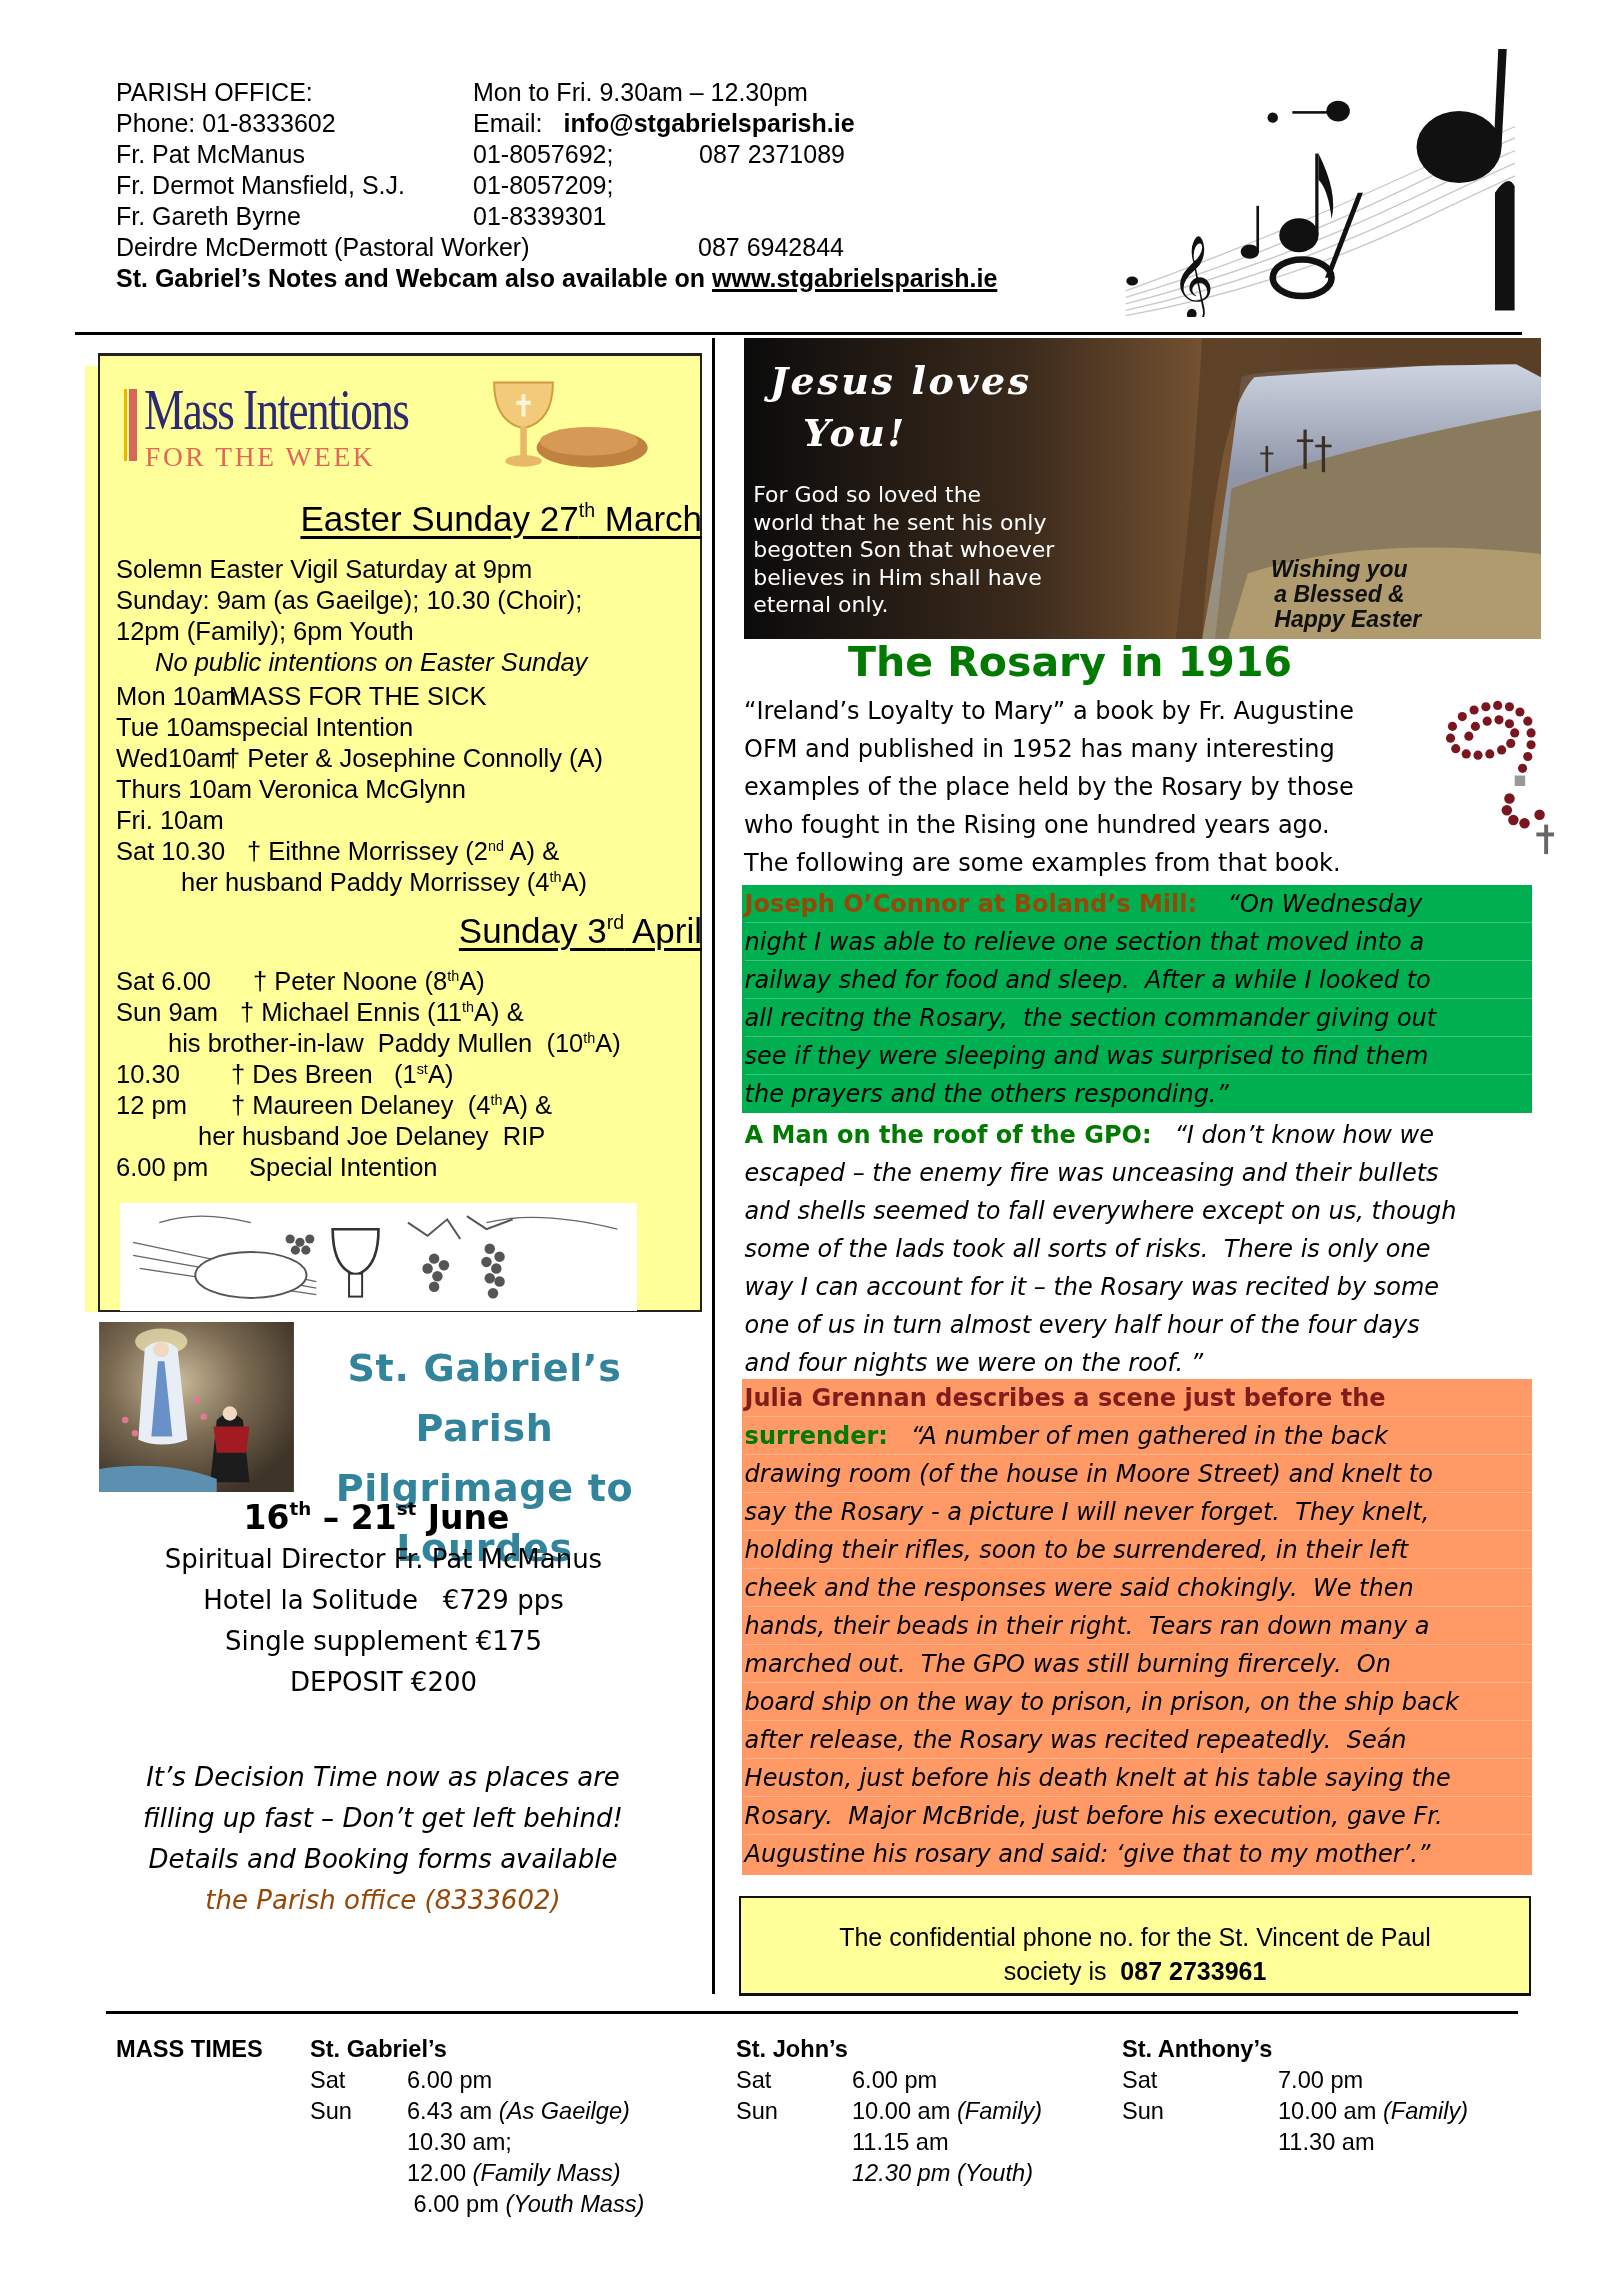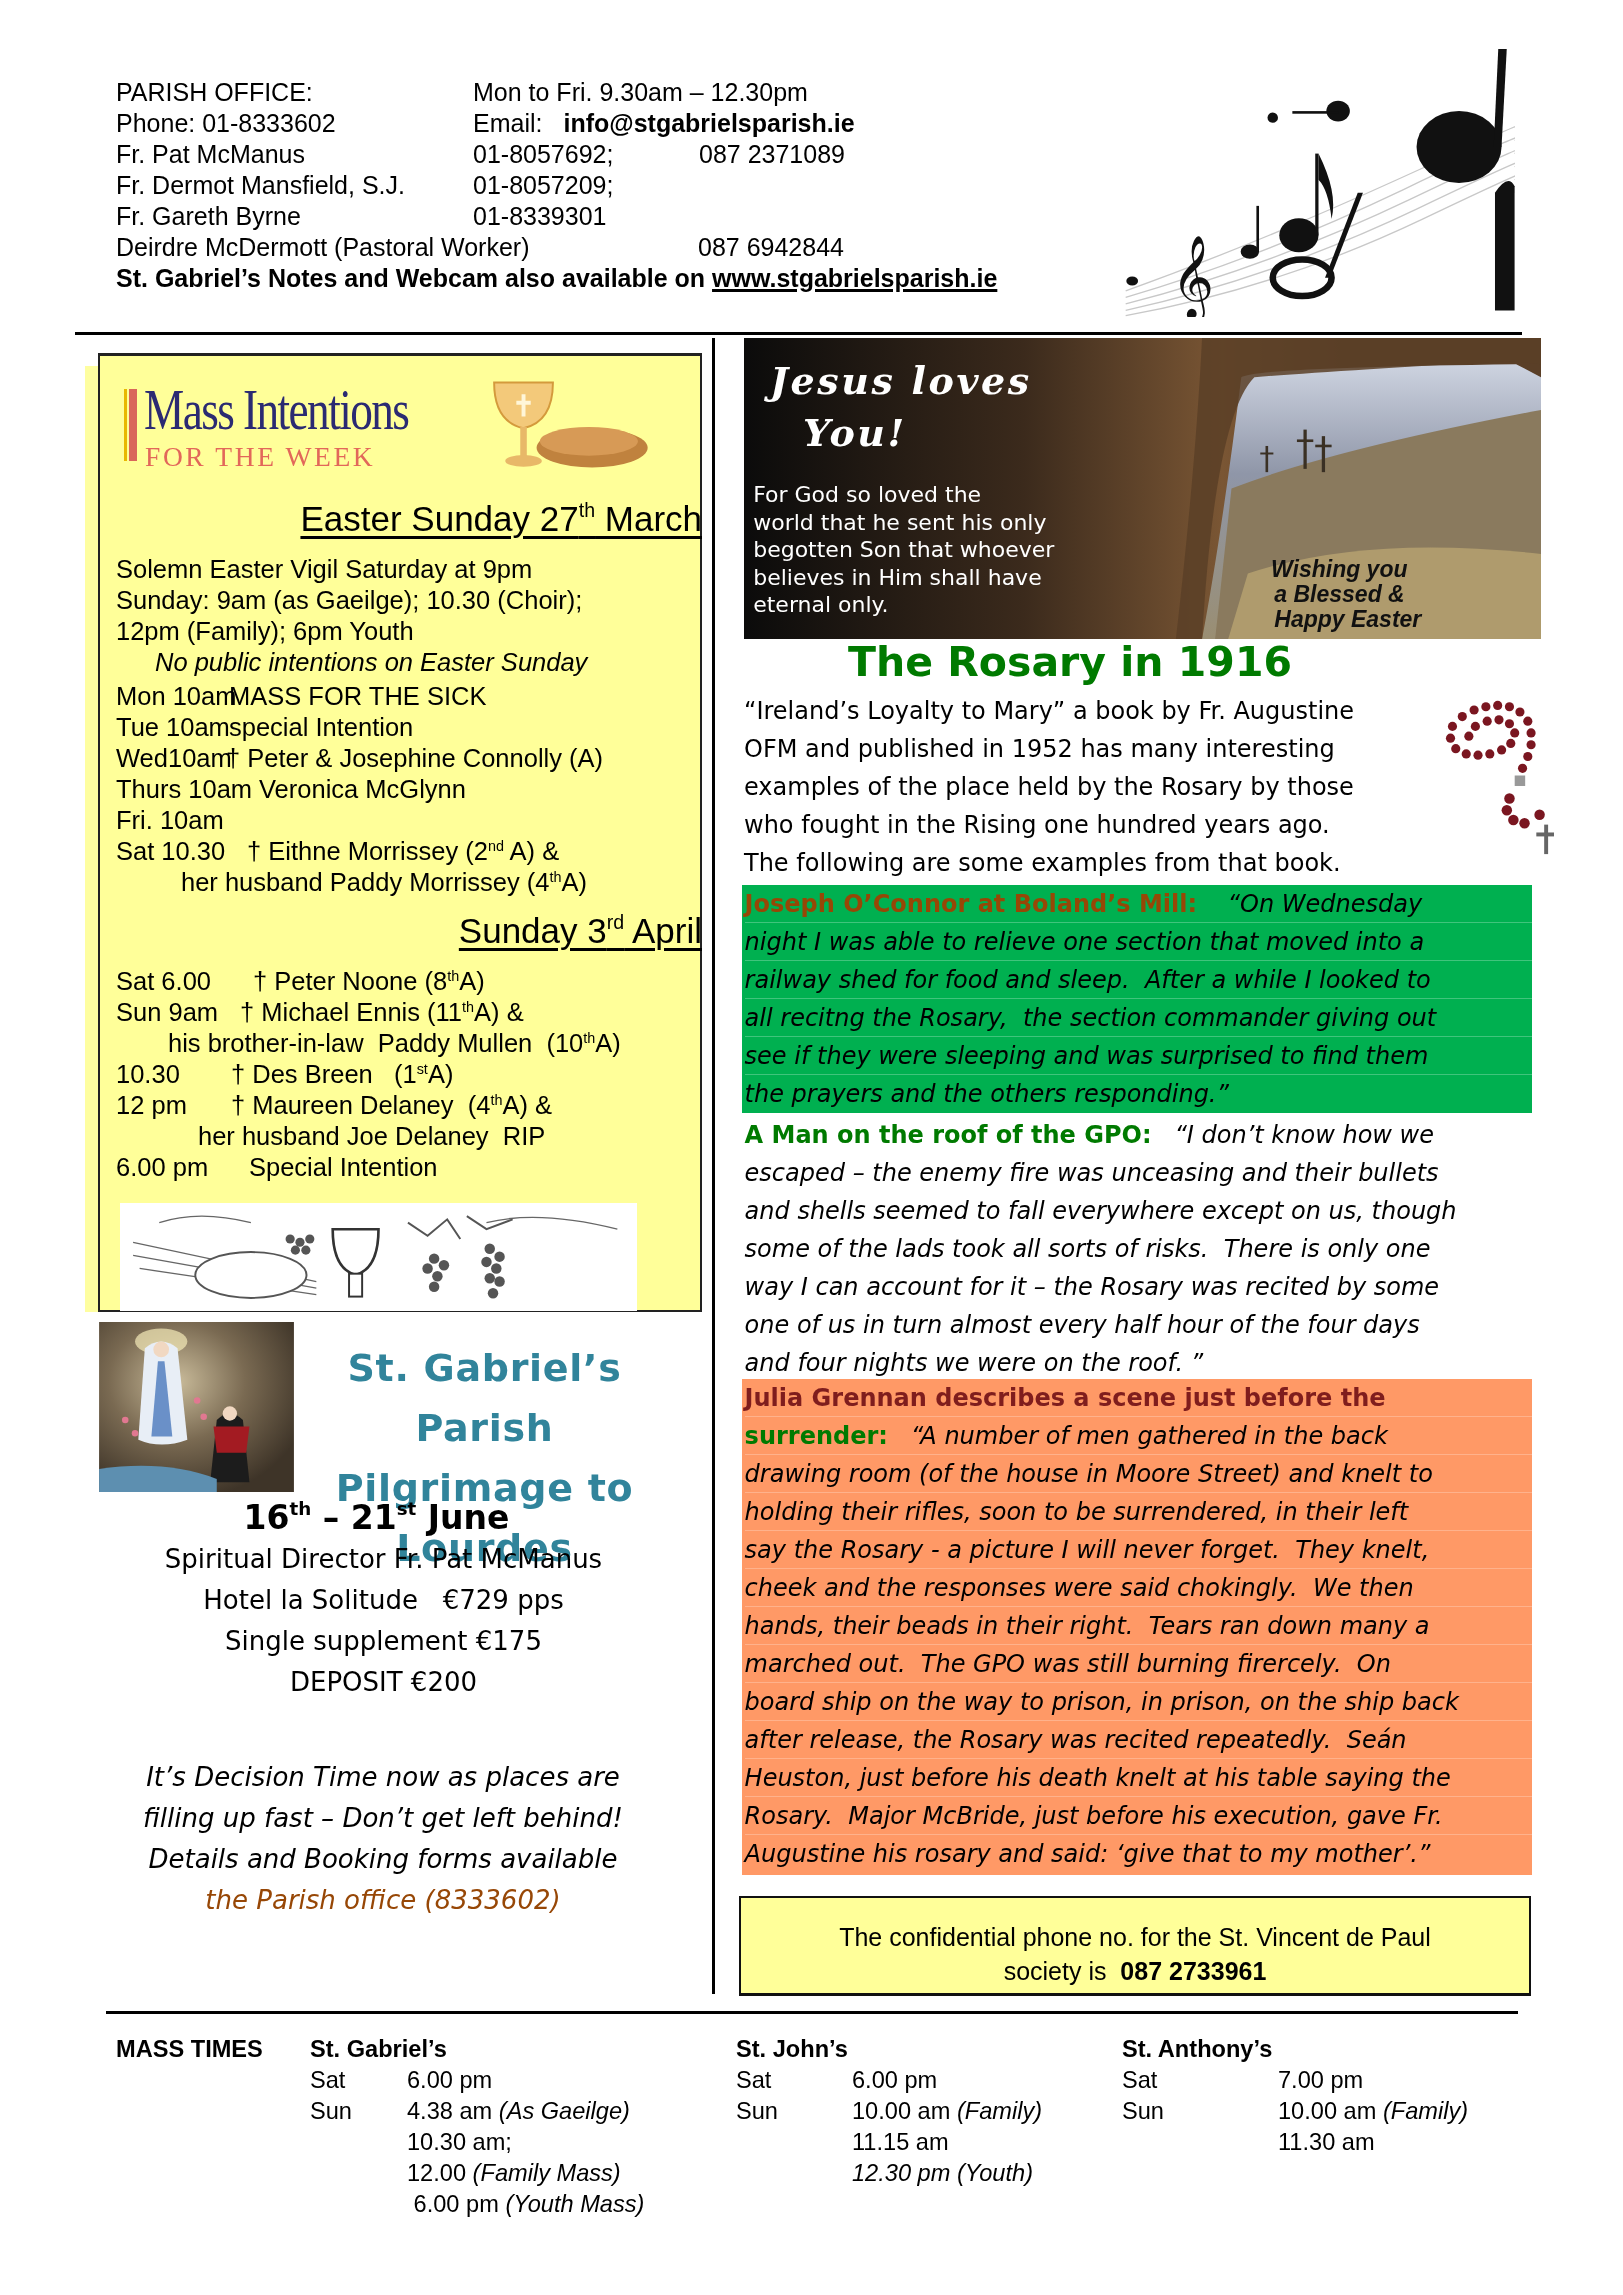--- a/index.html
+++ b/index.html
@@ -380,22 +380,22 @@
   <span class="ln" style="border:none; white-space:pre">some of the lads took all sorts of risks.  There is only one</span>
   <span class="ln" style="border:none">way I can account for it – the Rosary was recited by some</span>
   <span class="ln" style="border:none">one of us in turn almost every half hour of the four days</span>
   <span class="ln" style="border:none">and four nights we were on the roof. ”</span>
 </div>
 
 <div id="orange-box" class="abs quote-box comic">
   <span class="ln"><span class="who" style="color:#7f1d1d">Julia Grennan describes a scene just before the</span></span>
   <span class="ln"><span class="who" style="color:#007a00">surrender:</span><span style="white-space:pre">   “A number of men gathered in the back</span></span>
   <span class="ln">drawing room (of the house in Moore Street) and knelt to</span>
+  <span class="ln" style="white-space:pre">say the Rosary - a picture I will never forget.  They knelt,</span>
   <span class="ln">holding their rifles, soon to be surrendered, in their left</span>
-  <span class="ln" style="white-space:pre">say the Rosary - a picture I will never forget.  They knelt,</span>
   <span class="ln" style="white-space:pre">cheek and the responses were said chokingly.  We then</span>
   <span class="ln" style="white-space:pre">hands, their beads in their right.  Tears ran down many a</span>
   <span class="ln" style="white-space:pre">marched out.  The GPO was still burning firercely.  On</span>
   <span class="ln">board ship on the way to prison, in prison, on the ship back</span>
   <span class="ln" style="white-space:pre">after release, the Rosary was recited repeatedly.  Seán</span>
   <span class="ln">Heuston, just before his death knelt at his table saying the</span>
   <span class="ln" style="white-space:pre">Rosary.  Major McBride, just before his execution, gave Fr.</span>
   <span class="ln" style="border:none">Augustine his rosary and said: ‘give that to my mother’.”</span>
 </div>
 
@@ -410,21 +410,21 @@
   <div class="mt-col mt-head" style="left:0;">MASS TIMES</div>
 
   <div class="mt-col" style="left:194px;">
     <div class="mt-head">St. Gabriel’s</div>
     <div class="mt-row">
         <span style="width:97px">Sat</span>
         <span>6.00 pm</span>
       </div>
     <div class="mt-row">
         <span style="width:97px">Sun</span>
-        <span style="white-space:pre">4.38 am </span>
+        <span style="white-space:pre">6.43 am </span>
         <i>(As Gaeilge)</i>
       </div>
     <div class="mt-row">
         <span style="width:97px"></span>
         <span>10.30 am;</span>
       </div>
     <div class="mt-row">
         <span style="width:97px"></span>
         <span style="white-space:pre">12.00 </span>
         <i>(Family Mass)</i>

